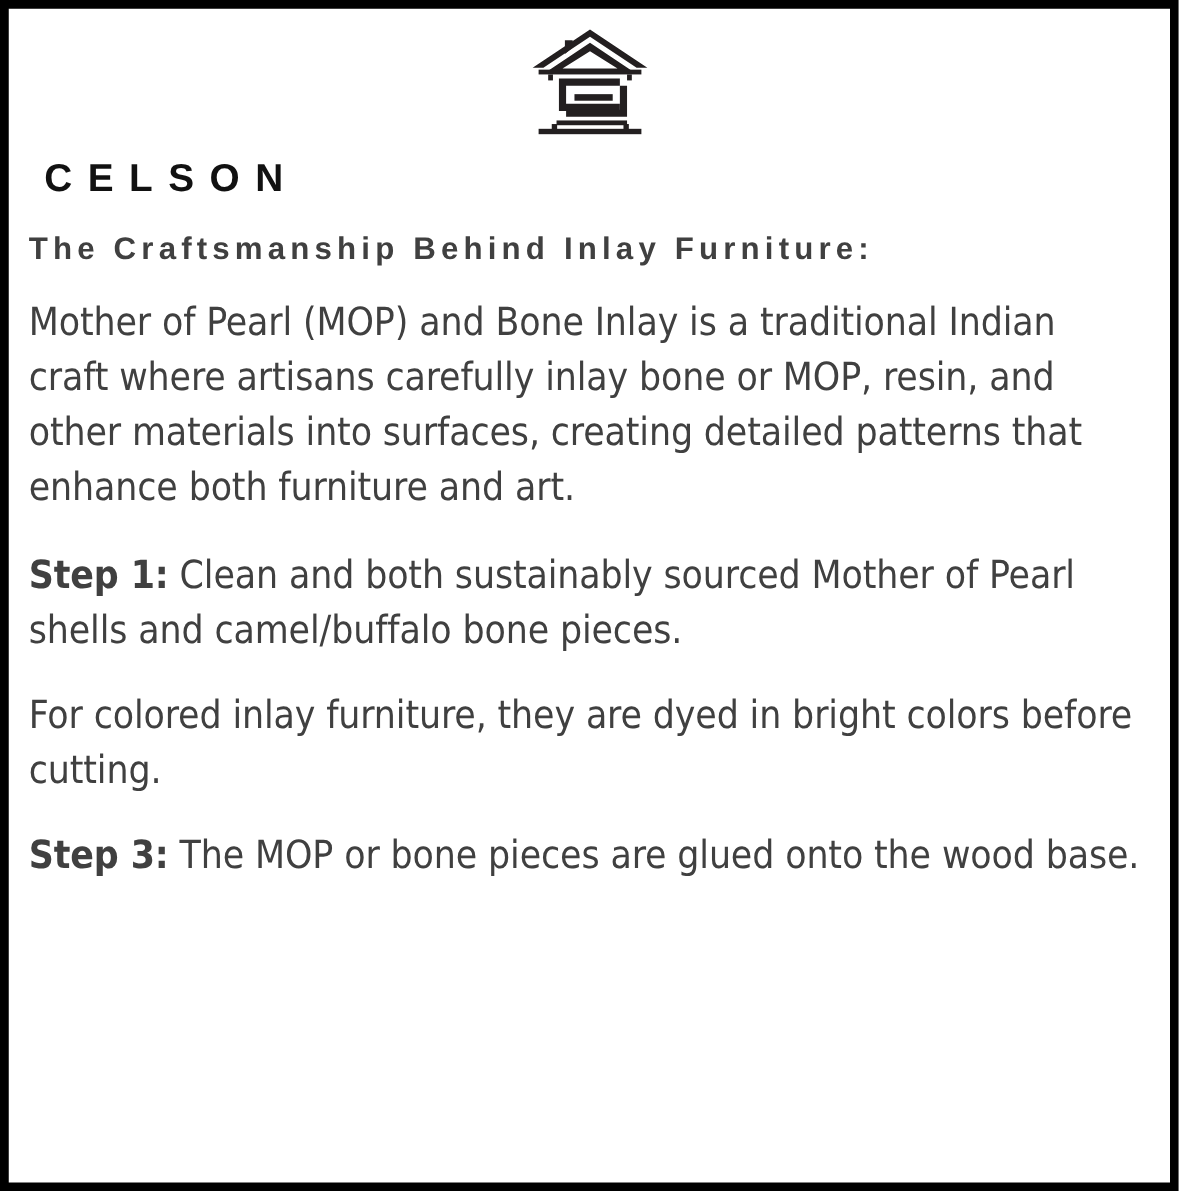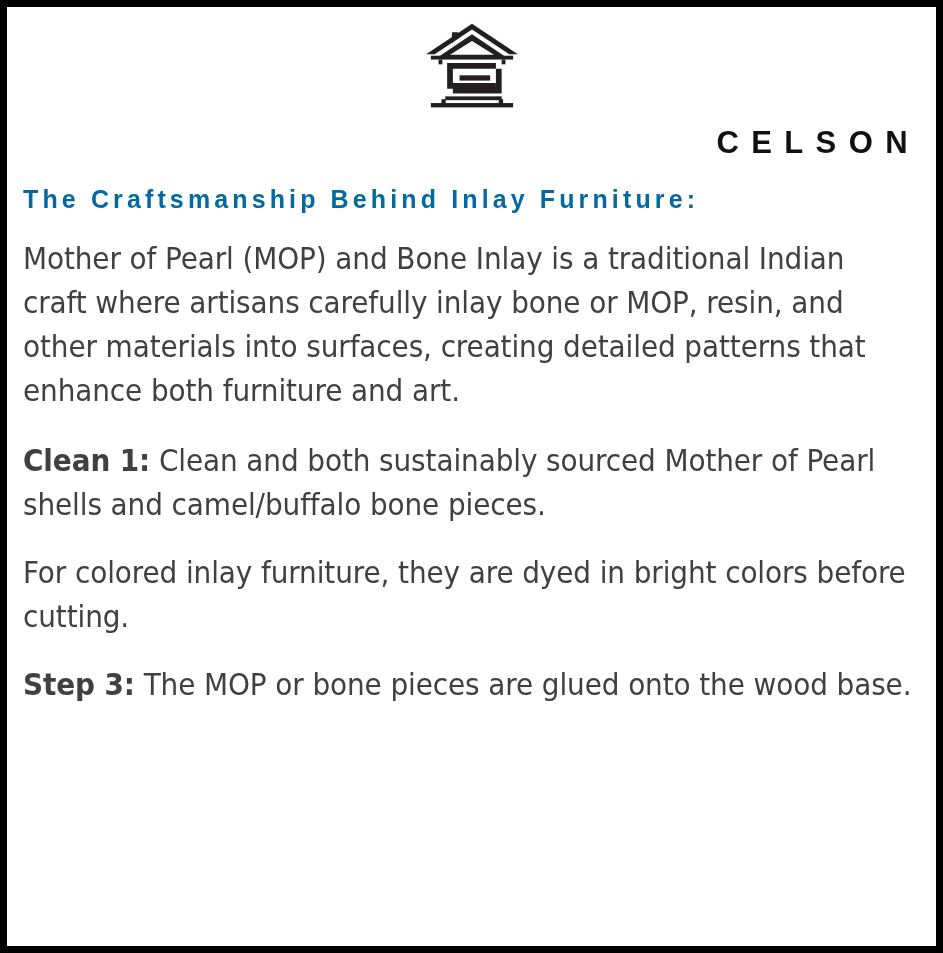--- a/index.html
+++ b/index.html
@@ -24,21 +24,21 @@
 
   .poster-inner {
     box-sizing: border-box;
     width: 100%;
     height: 100%;
     padding: 8px 16px 0 16px;
   }
 
   
   .brand {
-    text-align: right;
+    text-align: left;
     padding-top: 2px;
   }
   .logo-mark {
     display: block;
     margin: 0 auto;
     width: 96px;
     height: 98px;
   }
   .brand-name {
     margin: 12px 0 0 0;
@@ -51,21 +51,21 @@
     line-height: 1;
   }
 
   
   .headline {
     margin: 27px 0 0 0;
     font-family: "Liberation Sans Narrow", "Liberation Sans", "DejaVu Sans Condensed", sans-serif;
     font-size: 25px;
     font-weight: 700;
     letter-spacing: 0.165em;
-    color: #0369a1;
+    color: #404040;
     line-height: 1.15;
     white-space: nowrap;
   }
 
   
   .body-copy {
     margin-top: 22px;
   }
   .para {
     margin: 0 0 22px 0;
@@ -131,21 +131,21 @@
 
       <div class="brand-name">CELSON</div>
     </div>
 
     <h1 class="headline">The Craftsmanship Behind Inlay Furniture:</h1>
 
     <div class="body-copy">
 
       <p class="para p-intro">Mother of Pearl (MOP) and Bone Inlay is a traditional Indian craft where artisans carefully inlay bone or MOP, resin, and other materials into surfaces, creating detailed patterns that enhance both furniture and art.</p>
 
-      <p class="para p-step1"><span class="lead">Clean 1:</span><span> Clean and both sustainably sourced Mother of Pearl shells and camel/buffalo bone pieces.</span></p>
+      <p class="para p-step1"><span class="lead">Step 1:</span><span> Clean and both sustainably sourced Mother of Pearl shells and camel/buffalo bone pieces.</span></p>
 
       <p class="para p-note">For colored inlay furniture, they are dyed in bright colors before cutting.</p>
 
 
       <p class="para p-step3"><span class="lead">Step 3:</span><span> The MOP or bone pieces are glued onto the wood base.</span></p>
 
 
 
     </div>
   </div>

